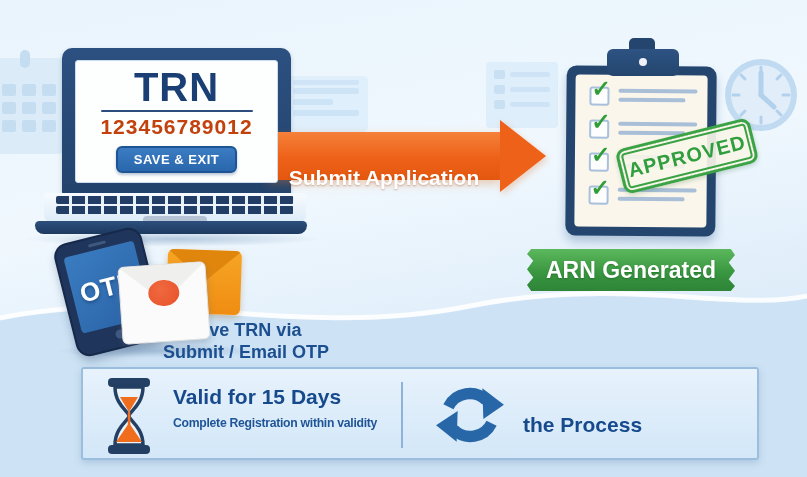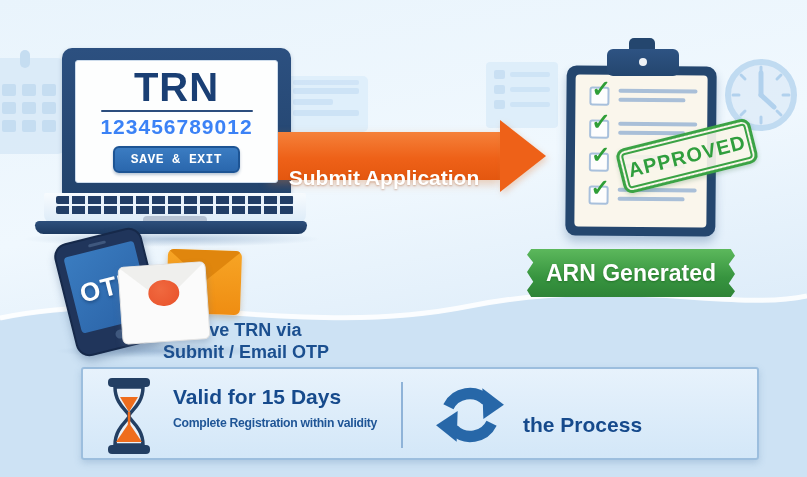--- a/index.html
+++ b/index.html
@@ -31,24 +31,24 @@
   .wm-doc .li{height:5px;background:#c9e1f5;border-radius:2px;flex:1;}
   .wm-clock{left:722px;top:56px;opacity:.9;}
 
   
   .laptop-screen{left:62px;top:48px;width:229px;height:147px;background:linear-gradient(#2c5080,#22436c);
     border-radius:10px 10px 3px 3px;z-index:3;box-shadow:0 2px 4px rgba(40,70,110,.25);}
   .laptop-screen-inner{left:75px;top:60px;width:203px;height:123px;background:#fdfefe;border-radius:3px;
     border:1px solid #cddcec;z-index:4;display:flex;flex-direction:column;align-items:center;box-sizing:border-box;padding-top:4px;}
   .trn-title{font-size:40px;font-weight:bold;color:#1a3f74;letter-spacing:1px;line-height:1.1;}
   .trn-line{width:152px;height:2px;background:#2c4e7e;margin:1px 0 3px 0;border-radius:1px;}
-  .trn-number{font-size:21px;font-weight:bold;color:#3b82f6;letter-spacing:1px;}
+  .trn-number{font-size:21px;font-weight:bold;color:#c2410c;letter-spacing:1px;}
   .save-btn{margin-top:7px;background:linear-gradient(#3b7cc2,#2a67ad);color:#fff;font-size:13px;
     font-weight:bold;padding:4px 16px;border-radius:6px;border:2px solid #1d5494;letter-spacing:.5px;
-    box-shadow:0 2px 3px rgba(30,70,120,.3);font-family:Liberation Mono, monospace;}
+    box-shadow:0 2px 3px rgba(30,70,120,.3);}
   .laptop-deck{left:44px;top:193px;width:262px;height:30px;background:linear-gradient(#f7fbfe,#dcebf8);
     border-radius:2px 2px 8px 8px;z-index:3;box-sizing:border-box;padding:3px 12px 0 12px;}
   .key-row{height:8px;border-radius:2px;margin-bottom:2px;
     background:repeating-linear-gradient(90deg,#223e66 0 13px,#e8f1fa 13px 16px);}
   .trackpad{width:64px;height:10px;background:#b6c3d4;border-radius:4px;margin:1px auto 0 auto;}
   .laptop-base{left:35px;top:221px;width:272px;height:13px;z-index:3;
     background:linear-gradient(#2d4f7c,#1d3a61);border-radius:5px 5px 10px 10px;}
   .laptop-shadow{left:22px;top:231px;width:300px;height:16px;z-index:2;
     background:radial-gradient(ellipse at center,rgba(110,145,185,.45),rgba(110,145,185,0) 70%);}
 
@@ -76,21 +76,21 @@
   .lines{display:flex;flex-direction:column;gap:5px;padding-top:2px;flex:1;}
   .ln{height:4px;background:#a9bfd8;border-radius:2px;}
   .ln.s{width:85%;}
   .stamp{left:618px;top:133px;width:138px;height:46px;z-index:6;transform:rotate(-14deg);
     background:rgba(248,245,233,.92);border:3px solid #3ba345;border-radius:9px;
     box-shadow:inset 0 0 0 2px rgba(248,245,233,1),inset 0 0 0 4px #3ba345,0 2px 4px rgba(60,120,70,.25);
     display:flex;align-items:center;justify-content:center;box-sizing:border-box;}
   .stamp-text{color:#2f9e3d;font-size:20px;font-weight:bold;letter-spacing:1px;}
 
   
-  .arn-banner{left:527px;top:249px;width:208px;height:48px;z-index:3;display:flex;align-items:center;
+  .arn-banner{left:527px;top:249px;width:208px;height:42px;z-index:3;display:flex;align-items:center;
     justify-content:center;background:linear-gradient(180deg,#5cb85c 0%,#37943f 60%,#2e8437 100%);
     clip-path:polygon(2% 0,98% 0,100% 14%,97% 32%,100% 52%,97% 72%,100% 88%,98% 100%,2% 100%,0 86%,3% 68%,0 48%,3% 28%,0 12%);}
   .arn-label{color:#ffffff;font-size:23px;font-weight:bold;text-shadow:0 1px 2px rgba(0,60,0,.35);}
 
   
   .phone{left:64px;top:234px;width:90px;height:116px;z-index:4;transform:rotate(-14deg);
     background:#20355b;border:2px solid #16294a;border-radius:14px;box-sizing:border-box;padding:12px 7px 6px 7px;
     box-shadow:0 5px 8px rgba(50,80,120,.35);}
   .phone::before{content:"";position:absolute;top:5px;left:34px;width:18px;height:3px;background:#3f587e;border-radius:2px;}
   .phone-screen{height:78px;background:linear-gradient(145deg,#3a7cc0,#2a62a6);border-radius:4px;

